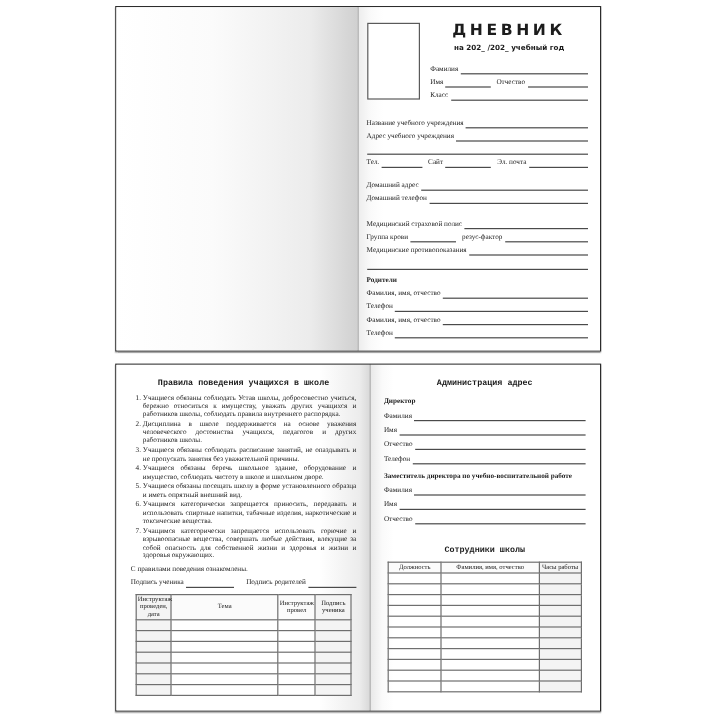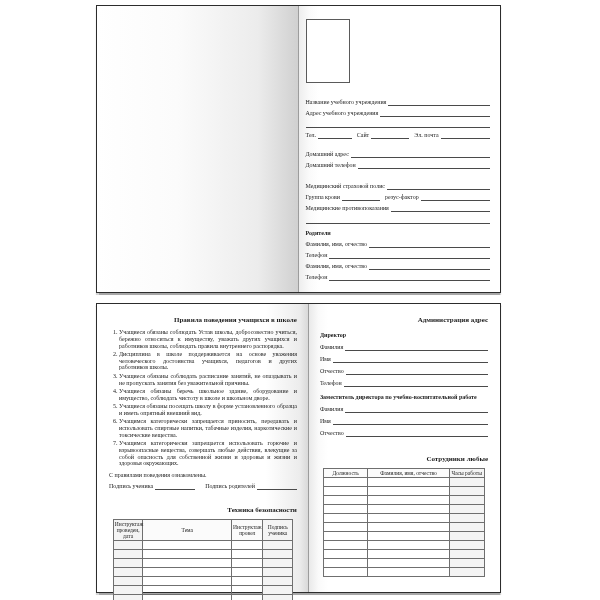--- a/index.html
+++ b/index.html
@@ -32,21 +32,21 @@
   .frow{display:flex;align-items:flex-end;height:7px;margin-top:4px;font-size:6px;line-height:7px;white-space:nowrap;}
   .frow .lbl{padding-right:2px;}
   .frow .lbl2{padding:0 2px 0 5px;}
   .ln{flex:1;border-bottom:1px solid var(--line,#4a4a4a);height:6px;}
   .ln-s{flex:0 0 38px;border-bottom:1px solid var(--line,#4a4a4a);height:6px;}
   .mt11{margin-top:11px;} .mt12{margin-top:12px;} .mt14{margin-top:14px;}
   .mt16{margin-top:16px;} .mt5{margin-top:5px;} .mt6{margin-top:6px;}
   .heading-s{font-size:6px;line-height:7px;font-weight:bold;}
 
   
-  .sec-title{font-weight:bold;font-size:7px;line-height:8px;text-align:right;}
+  .sec-title{font-weight:bold;font-size:7px;line-height:8px;text-align:center;font-family:Liberation Mono, monospace;}
   ol.rules{margin:5px 0 0 0;padding-left:10px;font-size:6px;line-height:6.8px;text-align:justify;}
   ol.rules li{margin-bottom:1.5px;}
   .ack{font-size:6px;line-height:7px;margin-top:5px;}
   .sigrow{display:flex;align-items:flex-end;font-size:6px;line-height:7px;margin-top:3px;height:8px;white-space:nowrap;}
   .sigrow .sig-ln{width:40px;border-bottom:1px solid var(--line,#4a4a4a);height:6px;margin-left:2px;}
   .sigrow .gap{width:10px;}
   .safety-title{margin-top:16px;}
   .staff-title{margin-top:18px;}
   table.tbl{border-collapse:collapse;table-layout:fixed;width:96%;margin:5px auto 0 auto;}
   table.tbl th{border:1px solid var(--table-border,#6f6f6f);font-weight:normal;font-size:5.5px;line-height:6px;text-align:center;padding:1px 1px;background:#fbfbfb;}
@@ -61,20 +61,38 @@
   .admin-fields .frow{margin-top:5px;}
 </style>
 </head>
 <body style="--background: #ffffff; --ink: #1c1c1c; --line: #4a4a4a; --table-border: #6f6f6f; --spread-border: #2c2c2c;">
 
 <div class="spread spread-top">
   <div class="pg pg-left blank-left"></div>
   <div class="pg title-right">
     <div class="hdr">
       <div class="photo-box"></div>
+      <div class="hdr-right">
+        <div class="diary-title">ДНЕВНИК</div>
+        <div class="diary-subtitle">на 202_ /202_ учебный год</div>
+        <div class="frow mt11">
+          <span class="lbl">Фамилия</span>
+          <span class="ln"></span>
+        </div>
+        <div class="frow">
+          <span class="lbl">Имя</span>
+          <span class="ln" style="flex:.85"></span>
+          <span class="lbl lbl2">Отчество</span>
+          <span class="ln" style="flex:1.15"></span>
+        </div>
+        <div class="frow">
+          <span class="lbl">Класс</span>
+          <span class="ln"></span>
+        </div>
+      </div>
     </div>
     <div class="frow mt16">
       <span class="lbl">Название учебного учреждения</span>
       <span class="ln"></span>
     </div>
     <div class="frow">
       <span class="lbl">Адрес учебного учреждения</span>
       <span class="ln"></span>
     </div>
     <div class="frow">
@@ -148,21 +166,20 @@
         <li class="rule">Учащимся категорически запрещается использовать горючие и взрывоопасные вещества, совершать любые действия, влекущие за собой опасность для собственной жизни и здоровья и жизни и здоровья окружающих.</li>
       </ol>
     <div class="ack">С правилами поведения ознакомлены.</div>
     <div class="sigrow">
       <span>Подпись ученика</span>
       <span class="sig-ln"></span>
       <span class="gap"></span>
       <span>Подпись родителей</span>
       <span class="sig-ln"></span>
     </div>
-    <div class="sec-title safety-title">Техника безопасности</div>
     <table class="tbl safety-tbl">
       <thead>
         <tr>
             <th>Инструктаж проведен, дата</th>
             <th>Тема</th>
             <th>Инструктаж провел</th>
             <th>Подпись ученика</th>
           </tr>
       </thead>
       <tbody>
@@ -244,21 +261,21 @@
       </div>
         <div class="frow">
         <span class="lbl">Имя</span>
         <span class="ln"></span>
       </div>
         <div class="frow">
         <span class="lbl">Отчество</span>
         <span class="ln"></span>
       </div>
       </div>
-    <div class="sec-title staff-title">Сотрудники любые</div>
+    <div class="sec-title staff-title">Сотрудники школы</div>
     <table class="tbl staff-tbl">
       <thead>
         <tr>
             <th>Должность</th>
             <th>Фамилия, имя, отчество</th>
             <th>Часы работы</th>
           </tr>
       </thead>
       <tbody>
           <tr>

